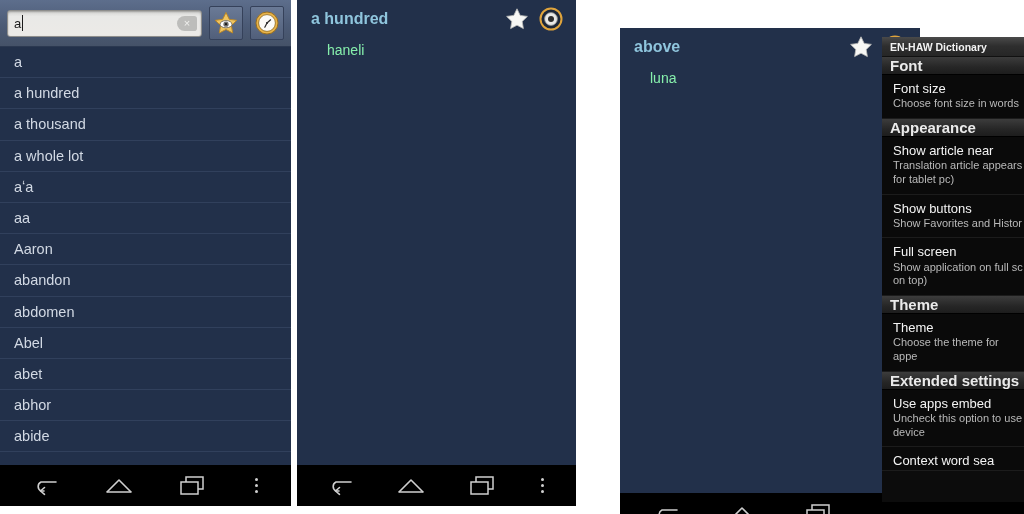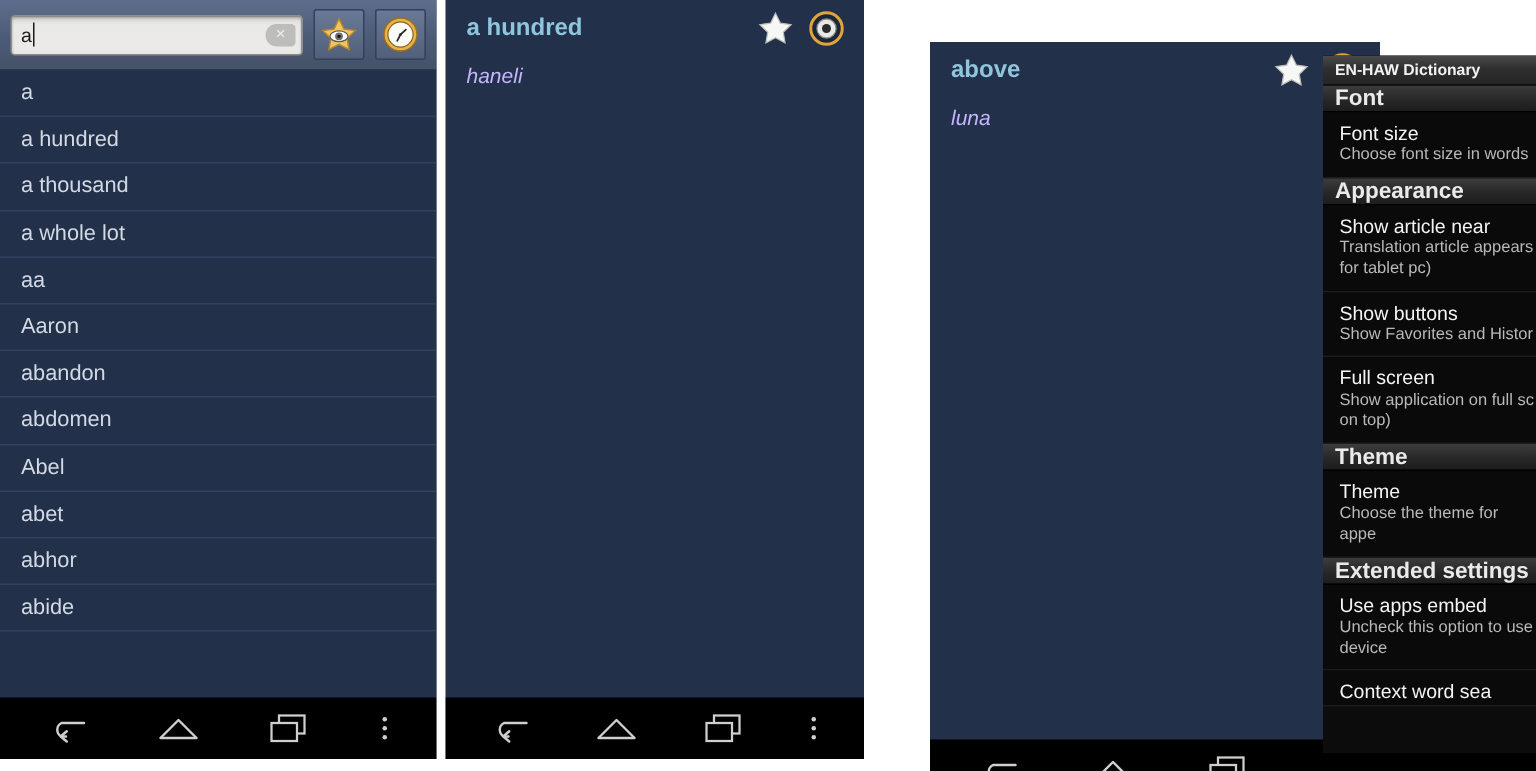--- a/index.html
+++ b/index.html
@@ -140,24 +140,23 @@
   .head-icon {
     width: 26px;
     height: 26px;
     margin-left: 8px;
     display: flex;
     align-items: center;
     justify-content: center;
   }
   .article-body {
     flex: 1 1 auto;
-    padding: 4px 0 0 14px;
-    color: #c4b5fd;
+    padding: 4px 0 0 30px;
+    color: #86efac;
     font-size: 14px;
-    font-style: italic;
   }
 
   
   #panel-settings { left: 882px; width: 142px; background: #000000; }
 
   .settings-titlebar {
     height: 20px;
     min-height: 20px;
     background: linear-gradient(to bottom, #4a4a4a 0%, #2e2e2e 48%, #262626 100%);
     display: flex;
@@ -278,20 +277,21 @@
           <circle cx="13" cy="13" r="0.9" fill="#2a2a2a"></circle>
         </svg>
       </div>
     </div>
 
     <div class="wordlist">
       <div class="word-row">a</div>
       <div class="word-row">a hundred</div>
       <div class="word-row">a thousand</div>
       <div class="word-row">a whole lot</div>
+      <div class="word-row">aʻa</div>
       <div class="word-row">aa</div>
       <div class="word-row">Aaron</div>
       <div class="word-row">abandon</div>
       <div class="word-row">abdomen</div>
       <div class="word-row">Abel</div>
       <div class="word-row">abet</div>
       <div class="word-row">abhor</div>
       <div class="word-row">abide</div>
     </div>
 

